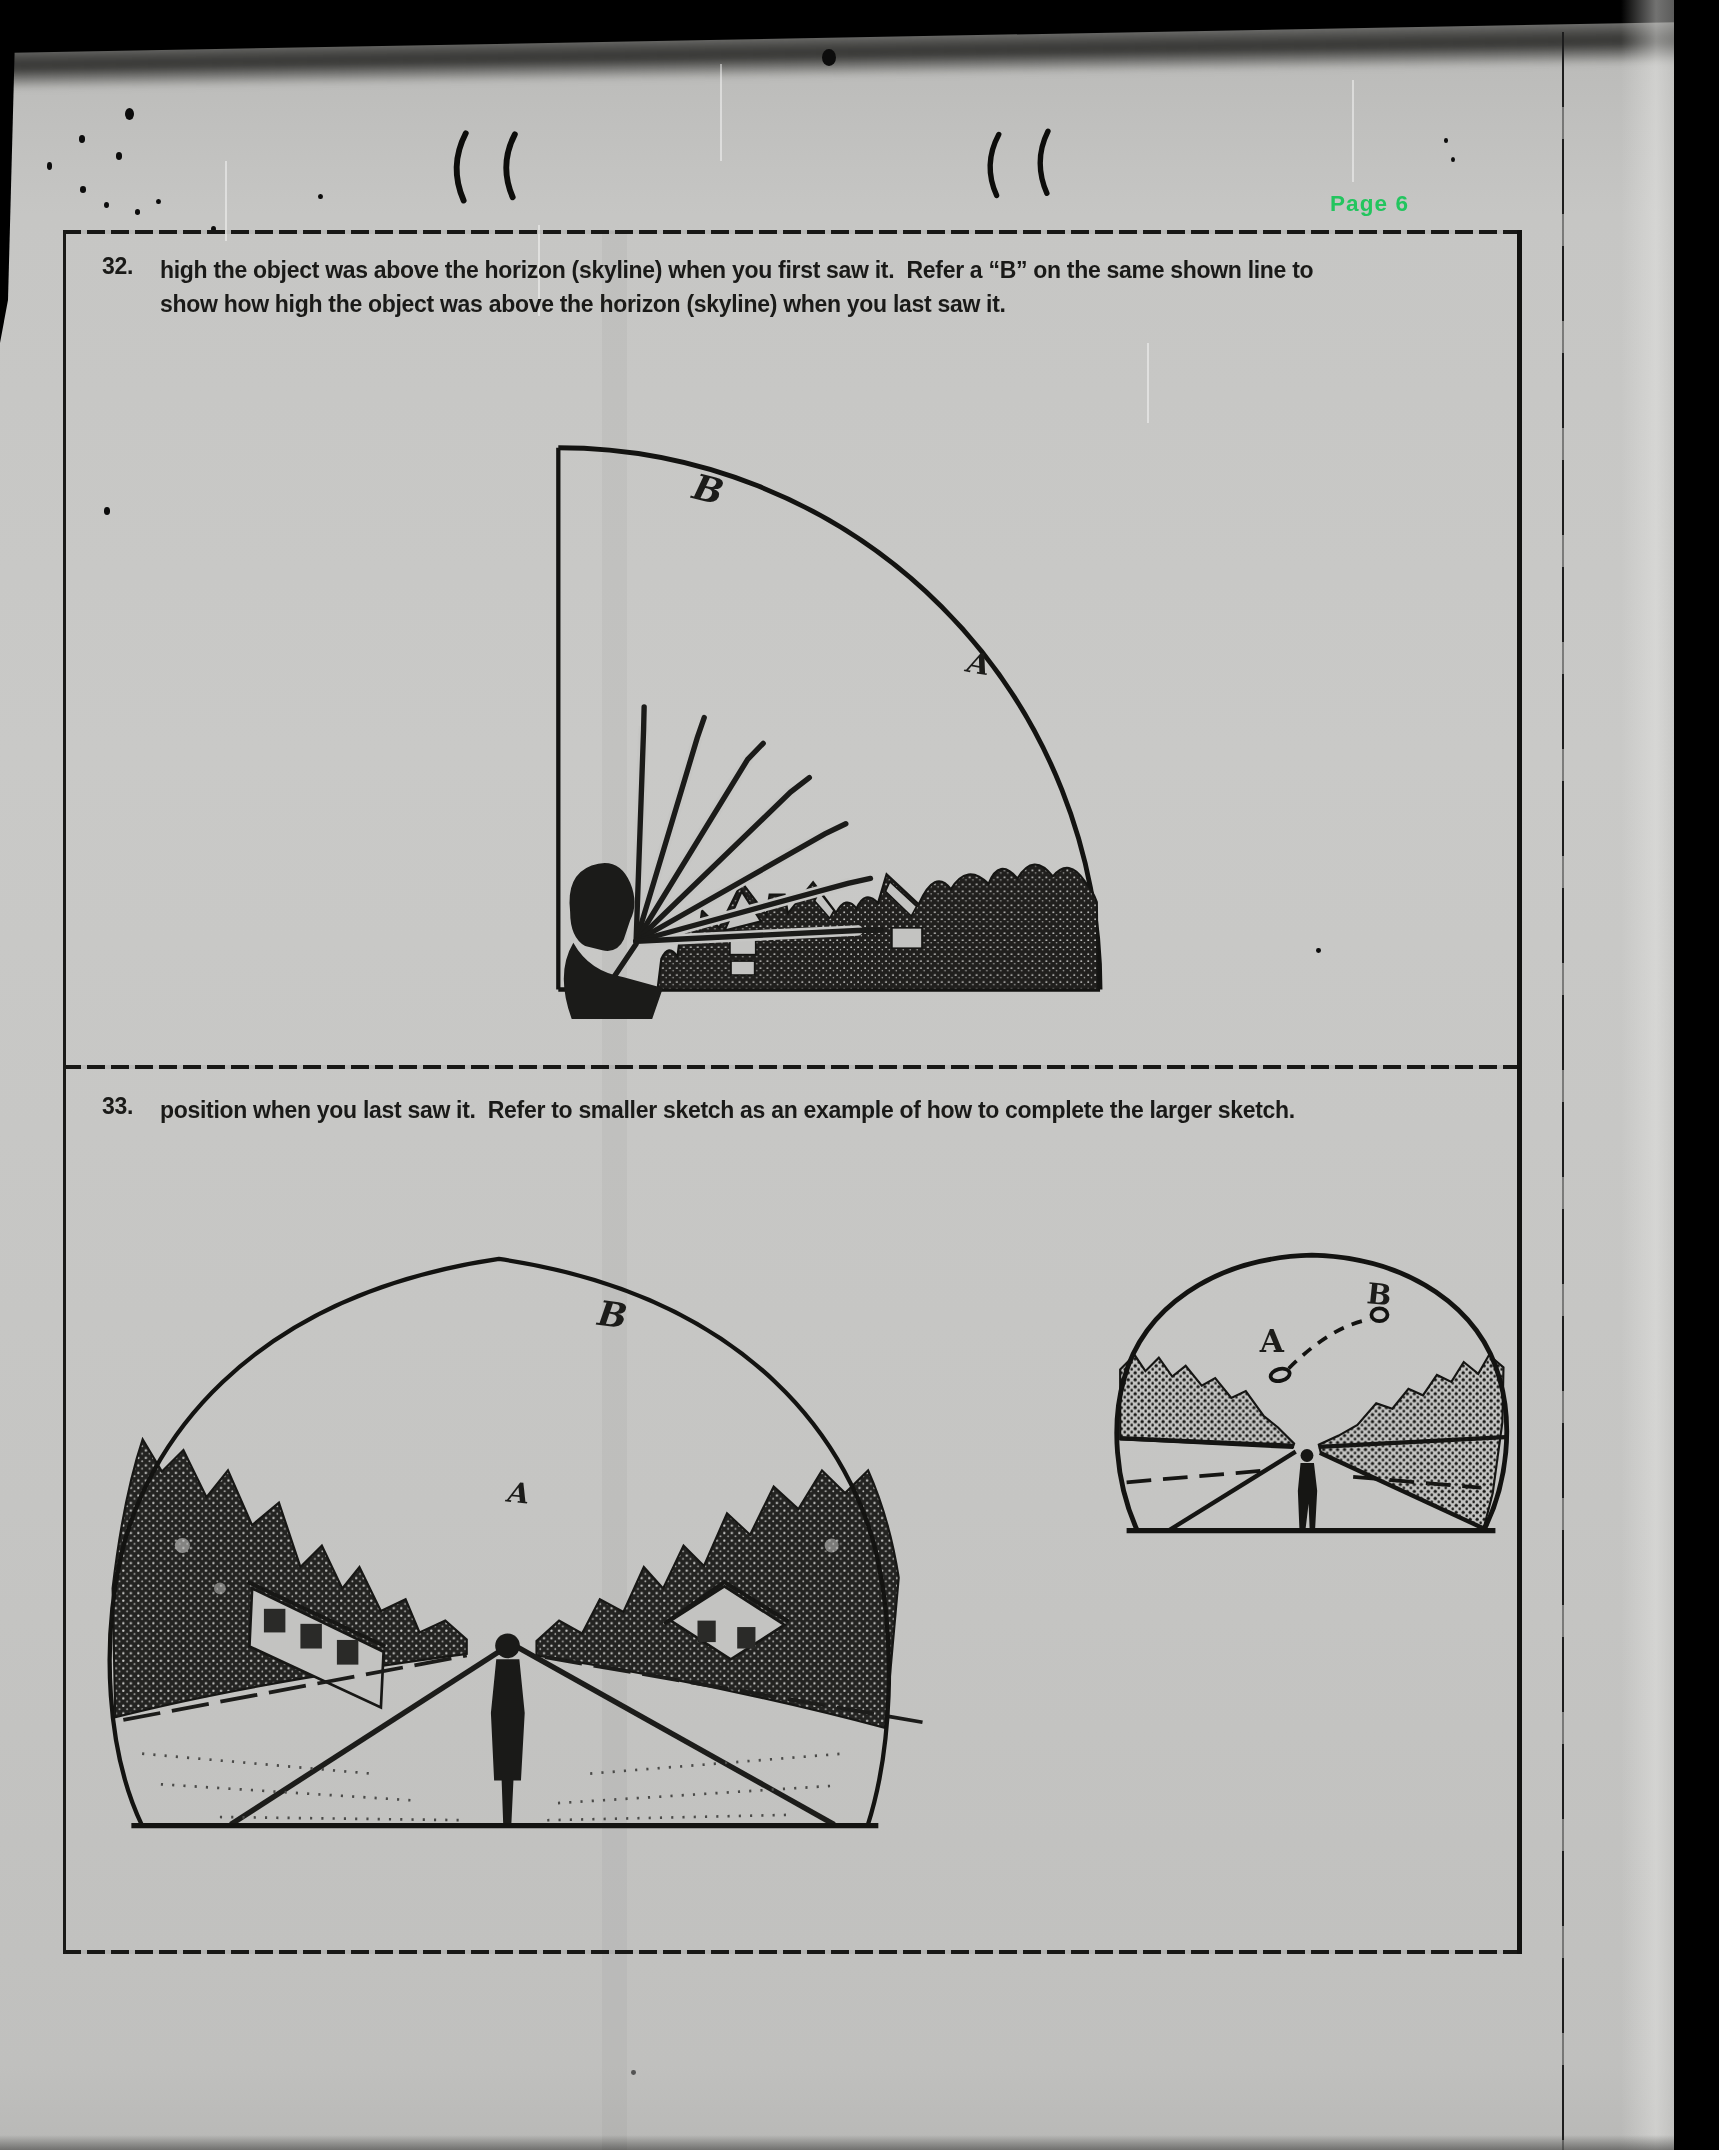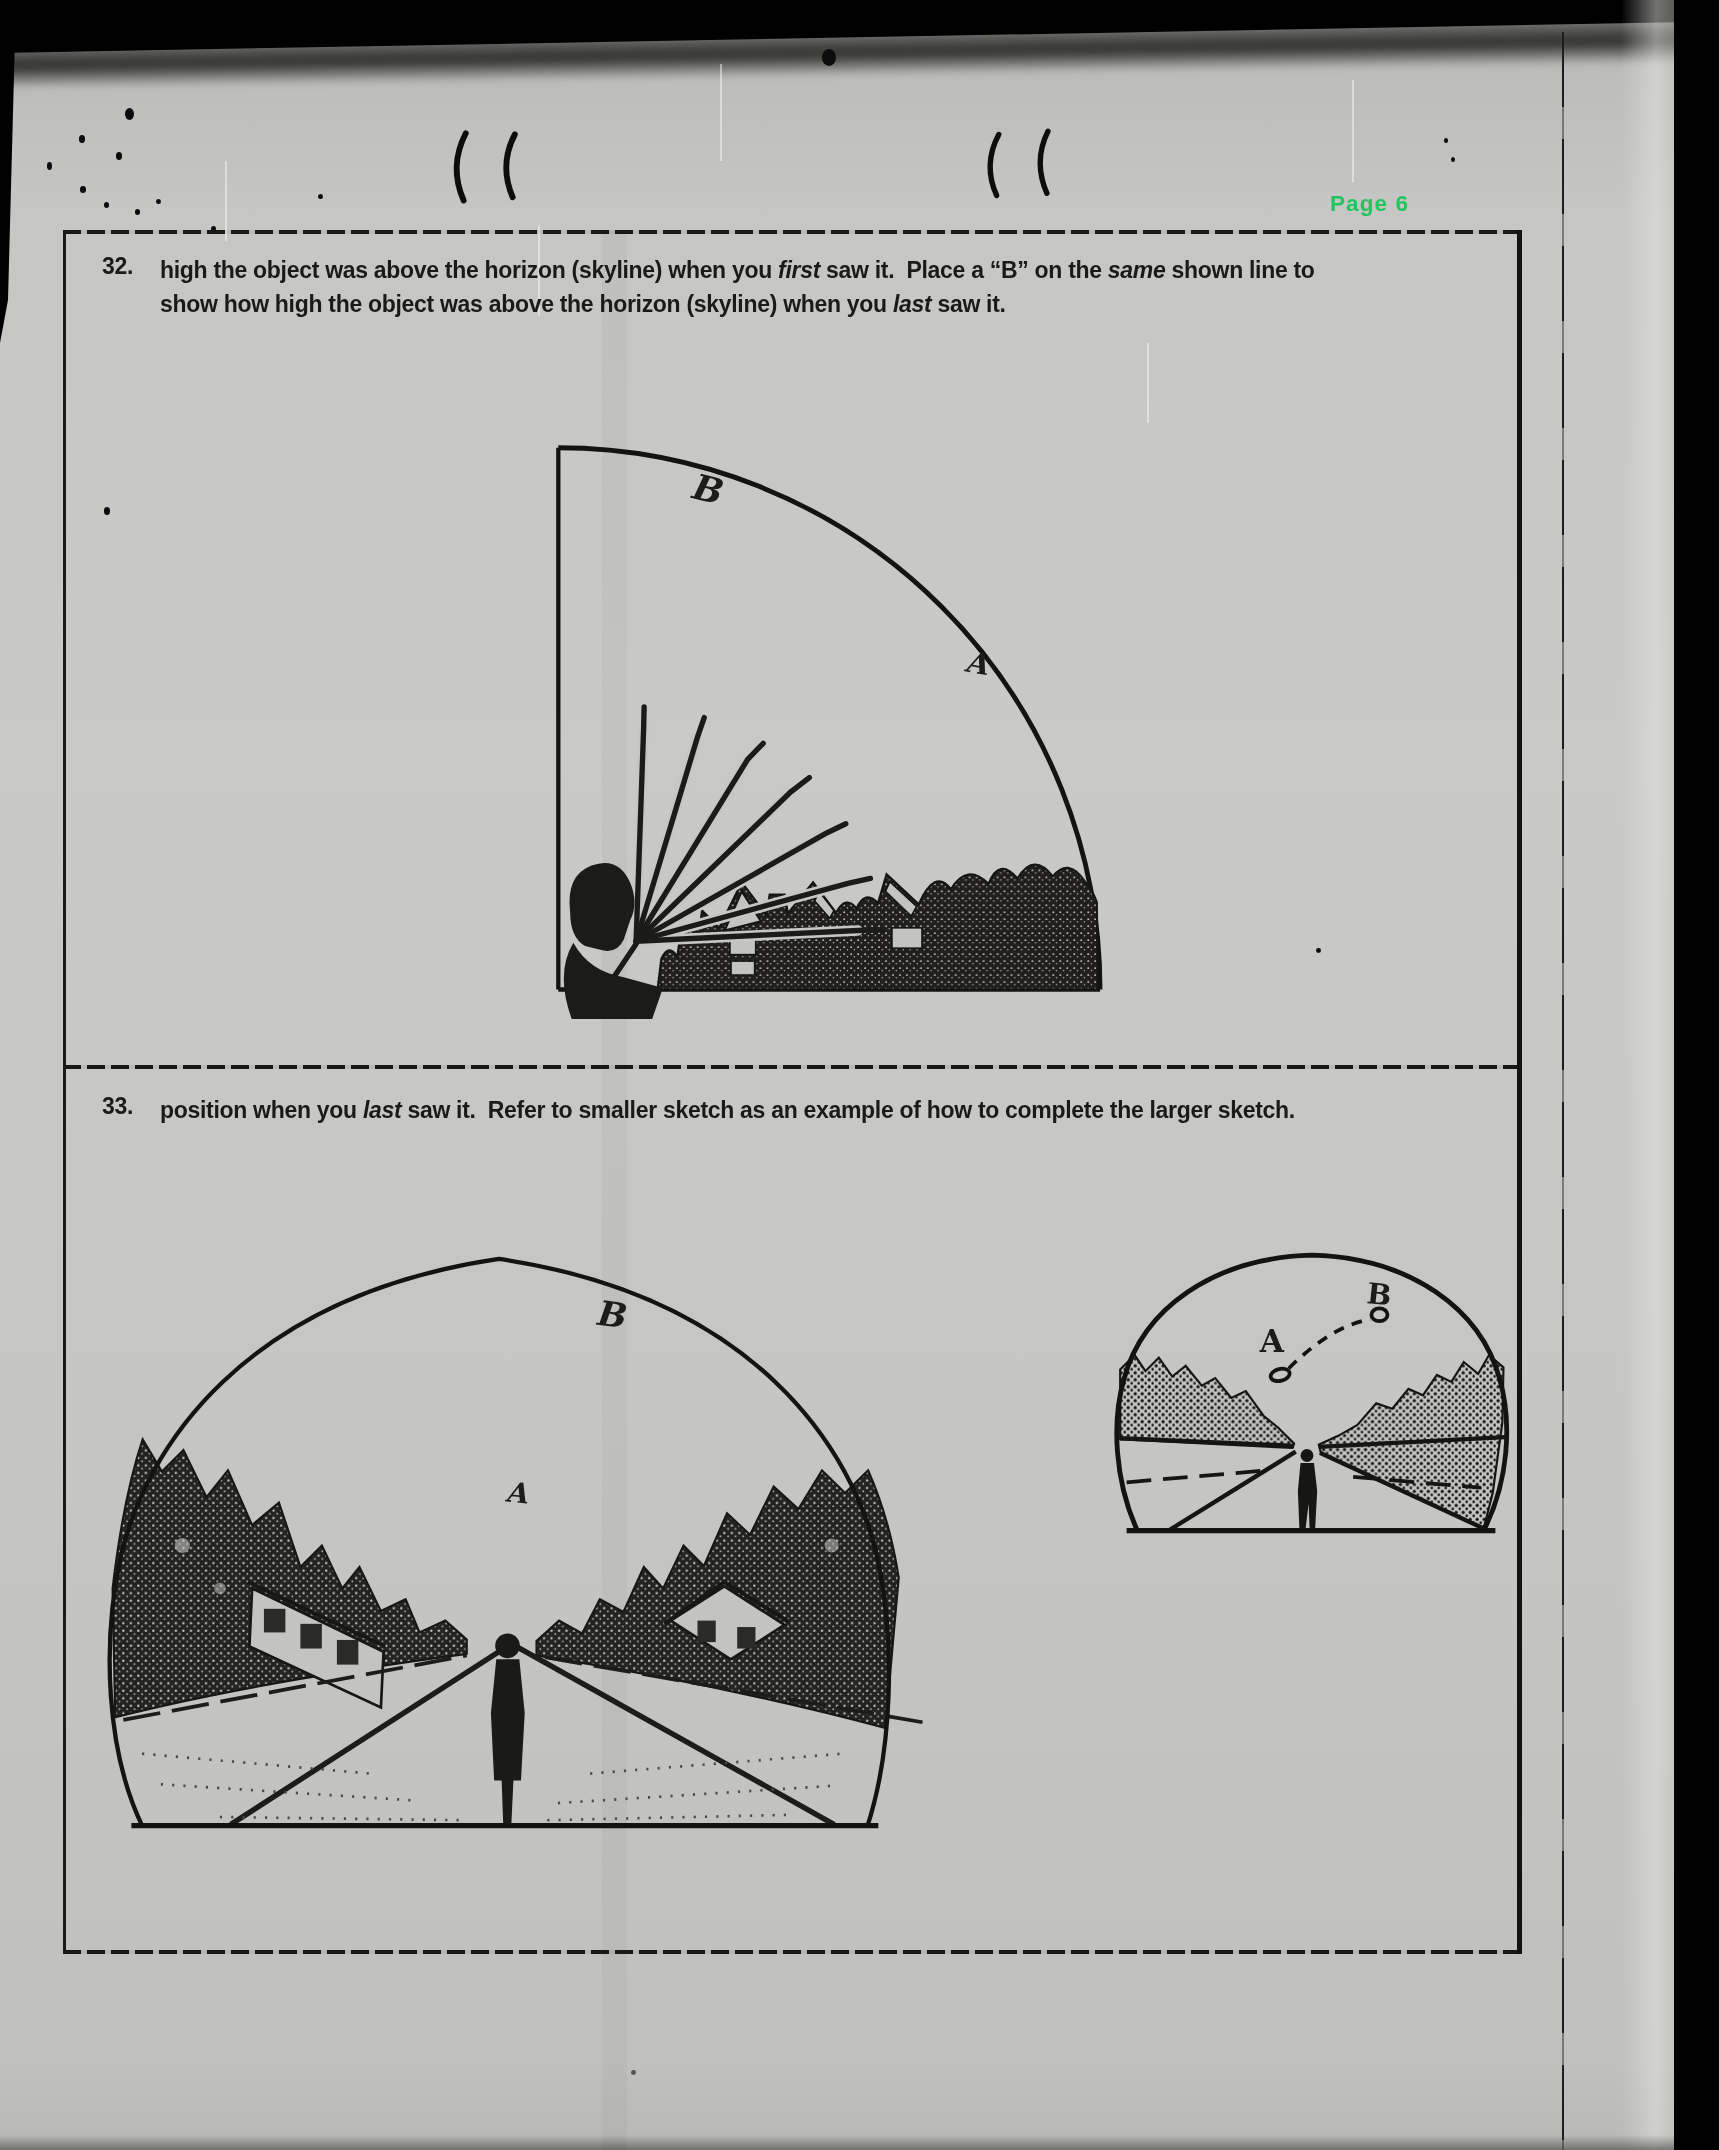--- a/index.html
+++ b/index.html
@@ -34,21 +34,21 @@
   .box-divider{left:63px;top:1065px;width:1458px;}
   .box-bottom{left:63px;top:1950px;width:1458px;}
   .box-left{left:63px;top:230px;width:2.7px;height:1724px;background:#1a1a18;}
   .box-right{left:1517px;top:230px;width:4.8px;height:1724px;background:#121210;}
   
   .page-label{left:1330px;top:191px;font-size:22.5px;font-weight:bold;color:#22c55e;letter-spacing:1.1px;}
   .question{color:#1a1a18;font-weight:bold;font-size:23px;letter-spacing:-0.3px;}
   .qnum{position:absolute;left:102px;top:0;}
   .qlines{position:absolute;left:160px;top:0;}
   .qline{white-space:pre;height:34px;line-height:34px;}
-  .it{font-style:italic;}
+  .it{}
   
   .speck{background:#0c0c0c;border-radius:50%;}
   .scratch{width:1.6px;background:rgba(255,255,255,.45);}
   .foldband{width:25px;background:rgba(0,0,0,.03);}
   svg text.hand{font-family:"DejaVu Serif",serif;font-style:italic;font-weight:600;fill:#1c1c1a;}
 </style>
 </head>
 <body>
 
 <div class="abs paper"></div>
@@ -96,21 +96,21 @@
 
 <div class="abs hdash box-top"></div>
 <div class="abs hdash box-divider"></div>
 <div class="abs hdash box-bottom"></div>
 <div class="abs box-left"></div>
 <div class="abs box-right"></div>
 
 <div class="abs question" style="left:0;top:253px;width:1525px;height:107px;padding-left:36px;">
   <span class="qnum">32.</span>
   <div class="qlines">
-    <div class="qline"><span>high the object was above the horizon (skyline) when you </span><span class="it">first</span><span> saw it.  Place a “B” on the </span><span class="it">same</span><span> shown line to</span></div>
+    <div class="qline"><span>high the object was above the horizon (skyline) when you </span><span class="it">first</span><span> saw it.  Refer a “B” on the </span><span class="it">same</span><span> shown line to</span></div>
     <div class="qline"><span>show how high the object was above the horizon (skyline) when you </span><span class="it">last</span><span> saw it.</span></div>
   </div>
 </div>
 
 <svg class="abs" style="left:542px;top:429px;" width="569" height="590" viewBox="0 0 1060 1100">
   <defs>
     <pattern id="rough1" width="13" height="13" patternUnits="userSpaceOnUse">
       <rect width="13" height="13" fill="#201f1d"></rect>
       <circle cx="4" cy="4" r="1.8" fill="#c6c6c4"></circle>
       <circle cx="10" cy="9" r="1.4" fill="#b9b9b7"></circle>

